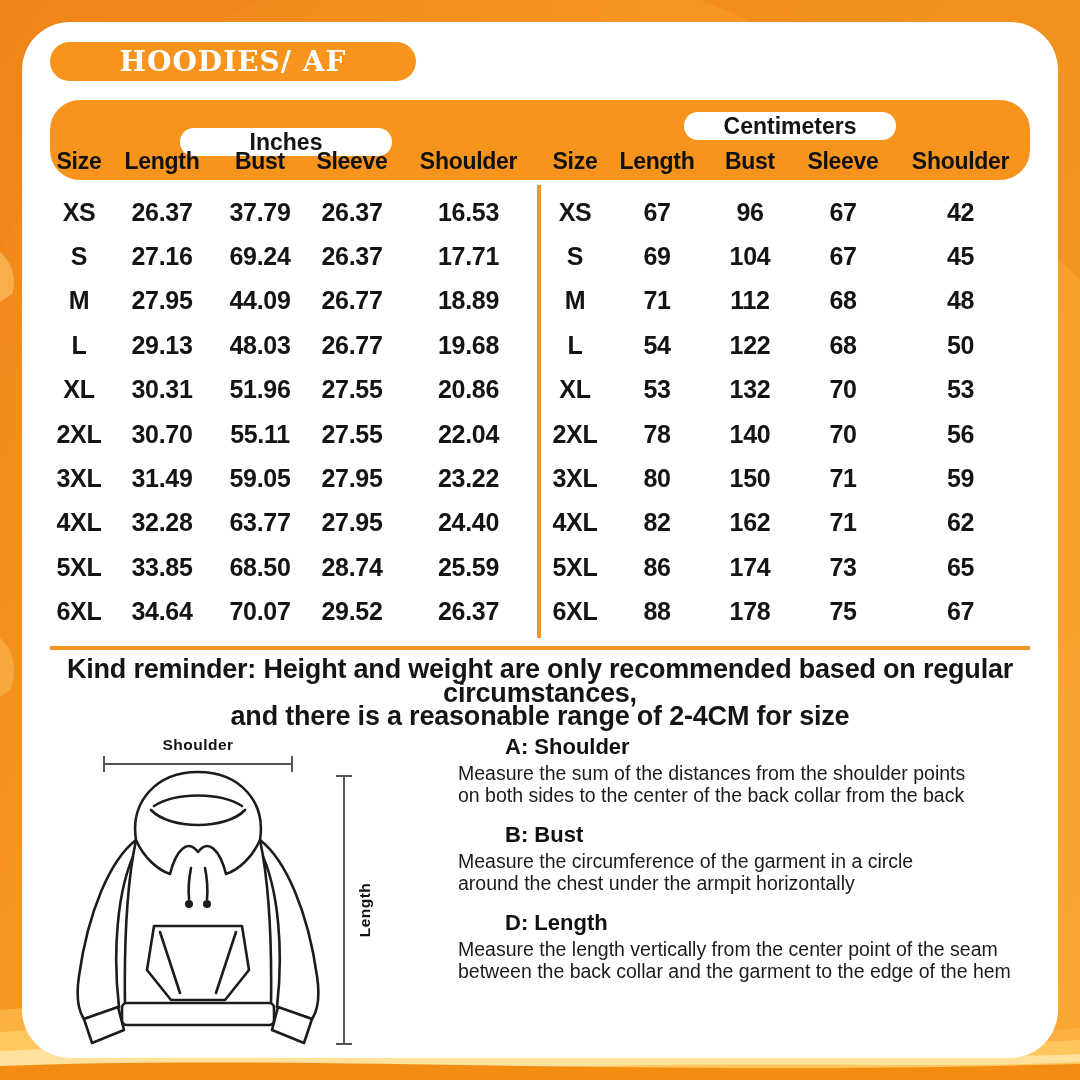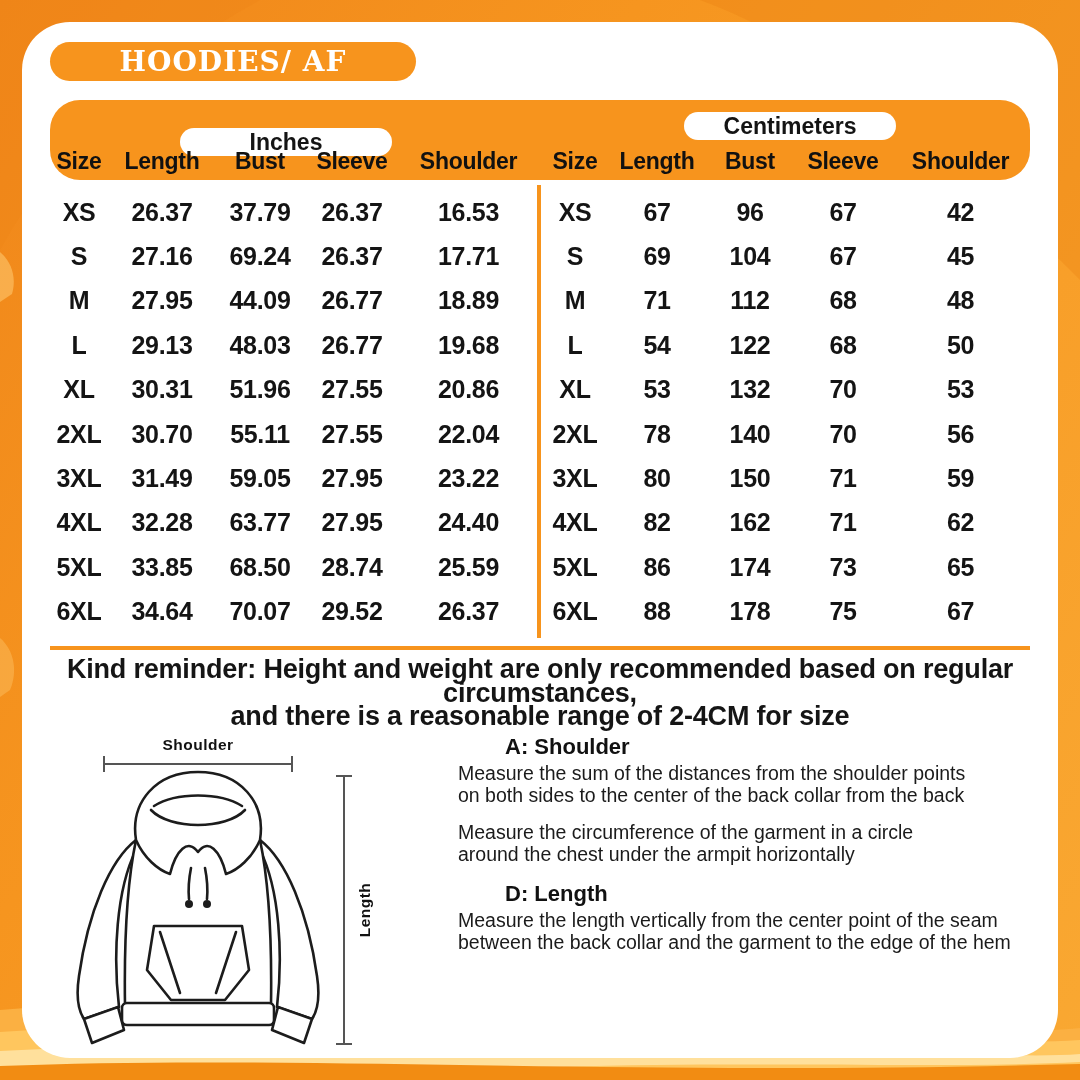--- a/index.html
+++ b/index.html
@@ -244,20 +244,21 @@
     </g>
   </svg>
 
   <div class="measures" id="measures">
       <div class="measure-block">
         <div class="measure-heading">A: Shoulder</div>
         <div class="measure-line">Measure the sum of the distances from the shoulder points</div>
         <div class="measure-line">on both sides to the center of the back collar from the back</div>
       </div>
       <div class="measure-block">
+        <div class="measure-heading">B: Bust</div>
         <div class="measure-line">Measure the circumference of the garment in a circle</div>
         <div class="measure-line">around the chest under the armpit horizontally</div>
       </div>
       <div class="measure-block">
         <div class="measure-heading">D: Length</div>
         <div class="measure-line">Measure the length vertically from the center point of the seam</div>
         <div class="measure-line">between the back collar and the garment to the edge of the hem</div>
       </div>
     </div>
 

